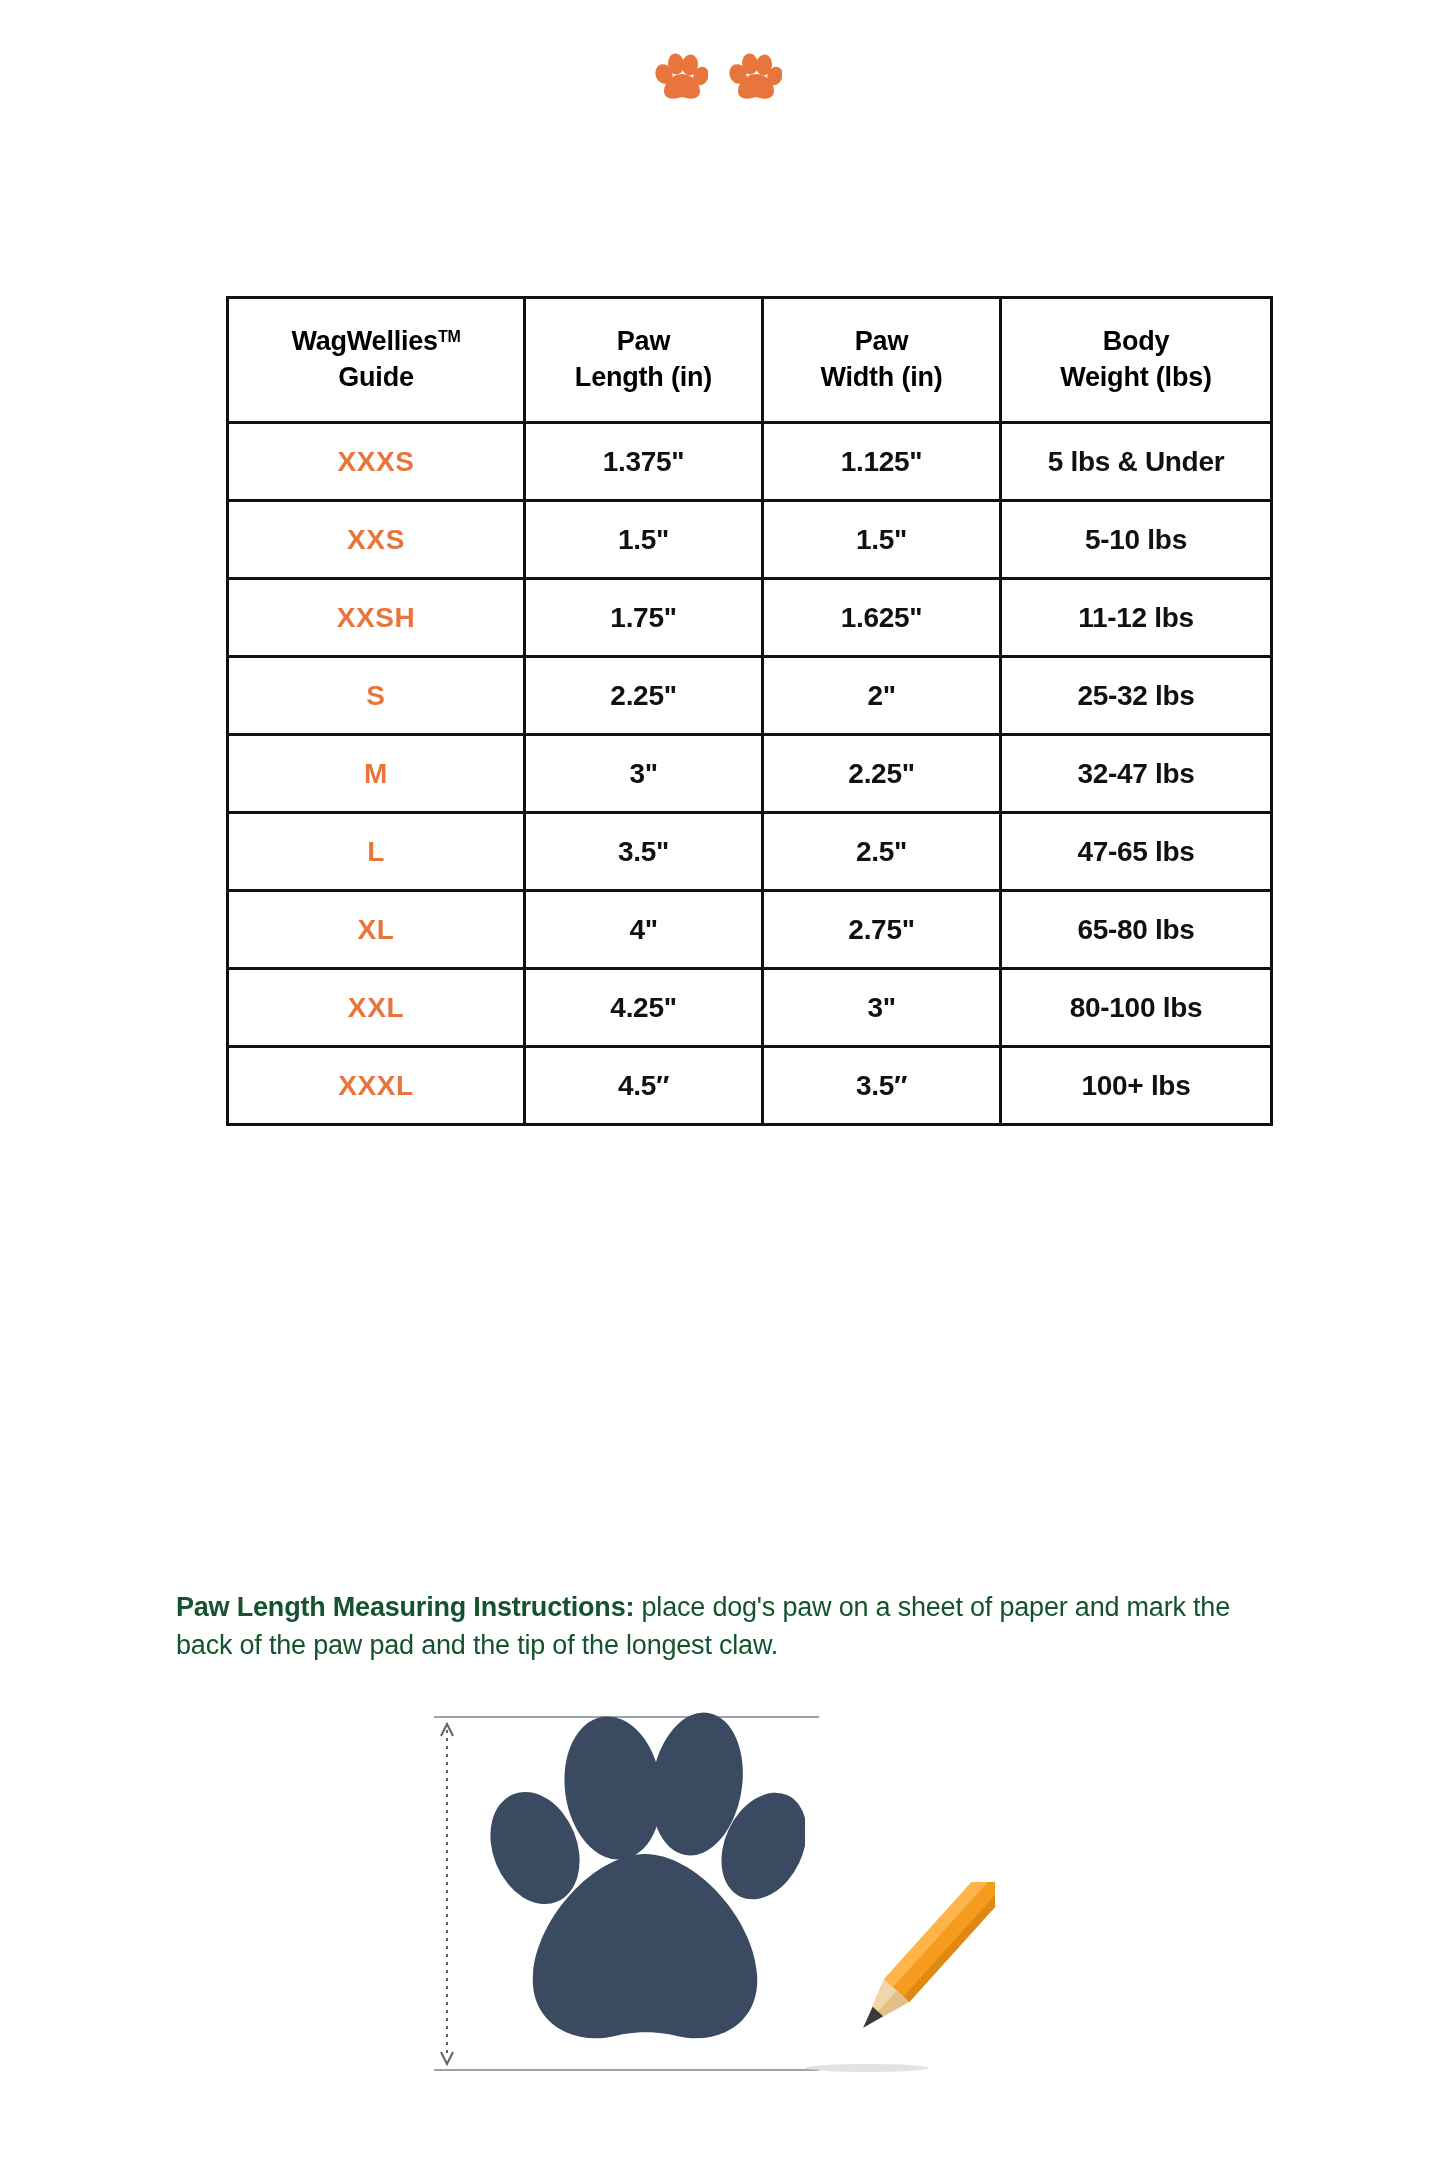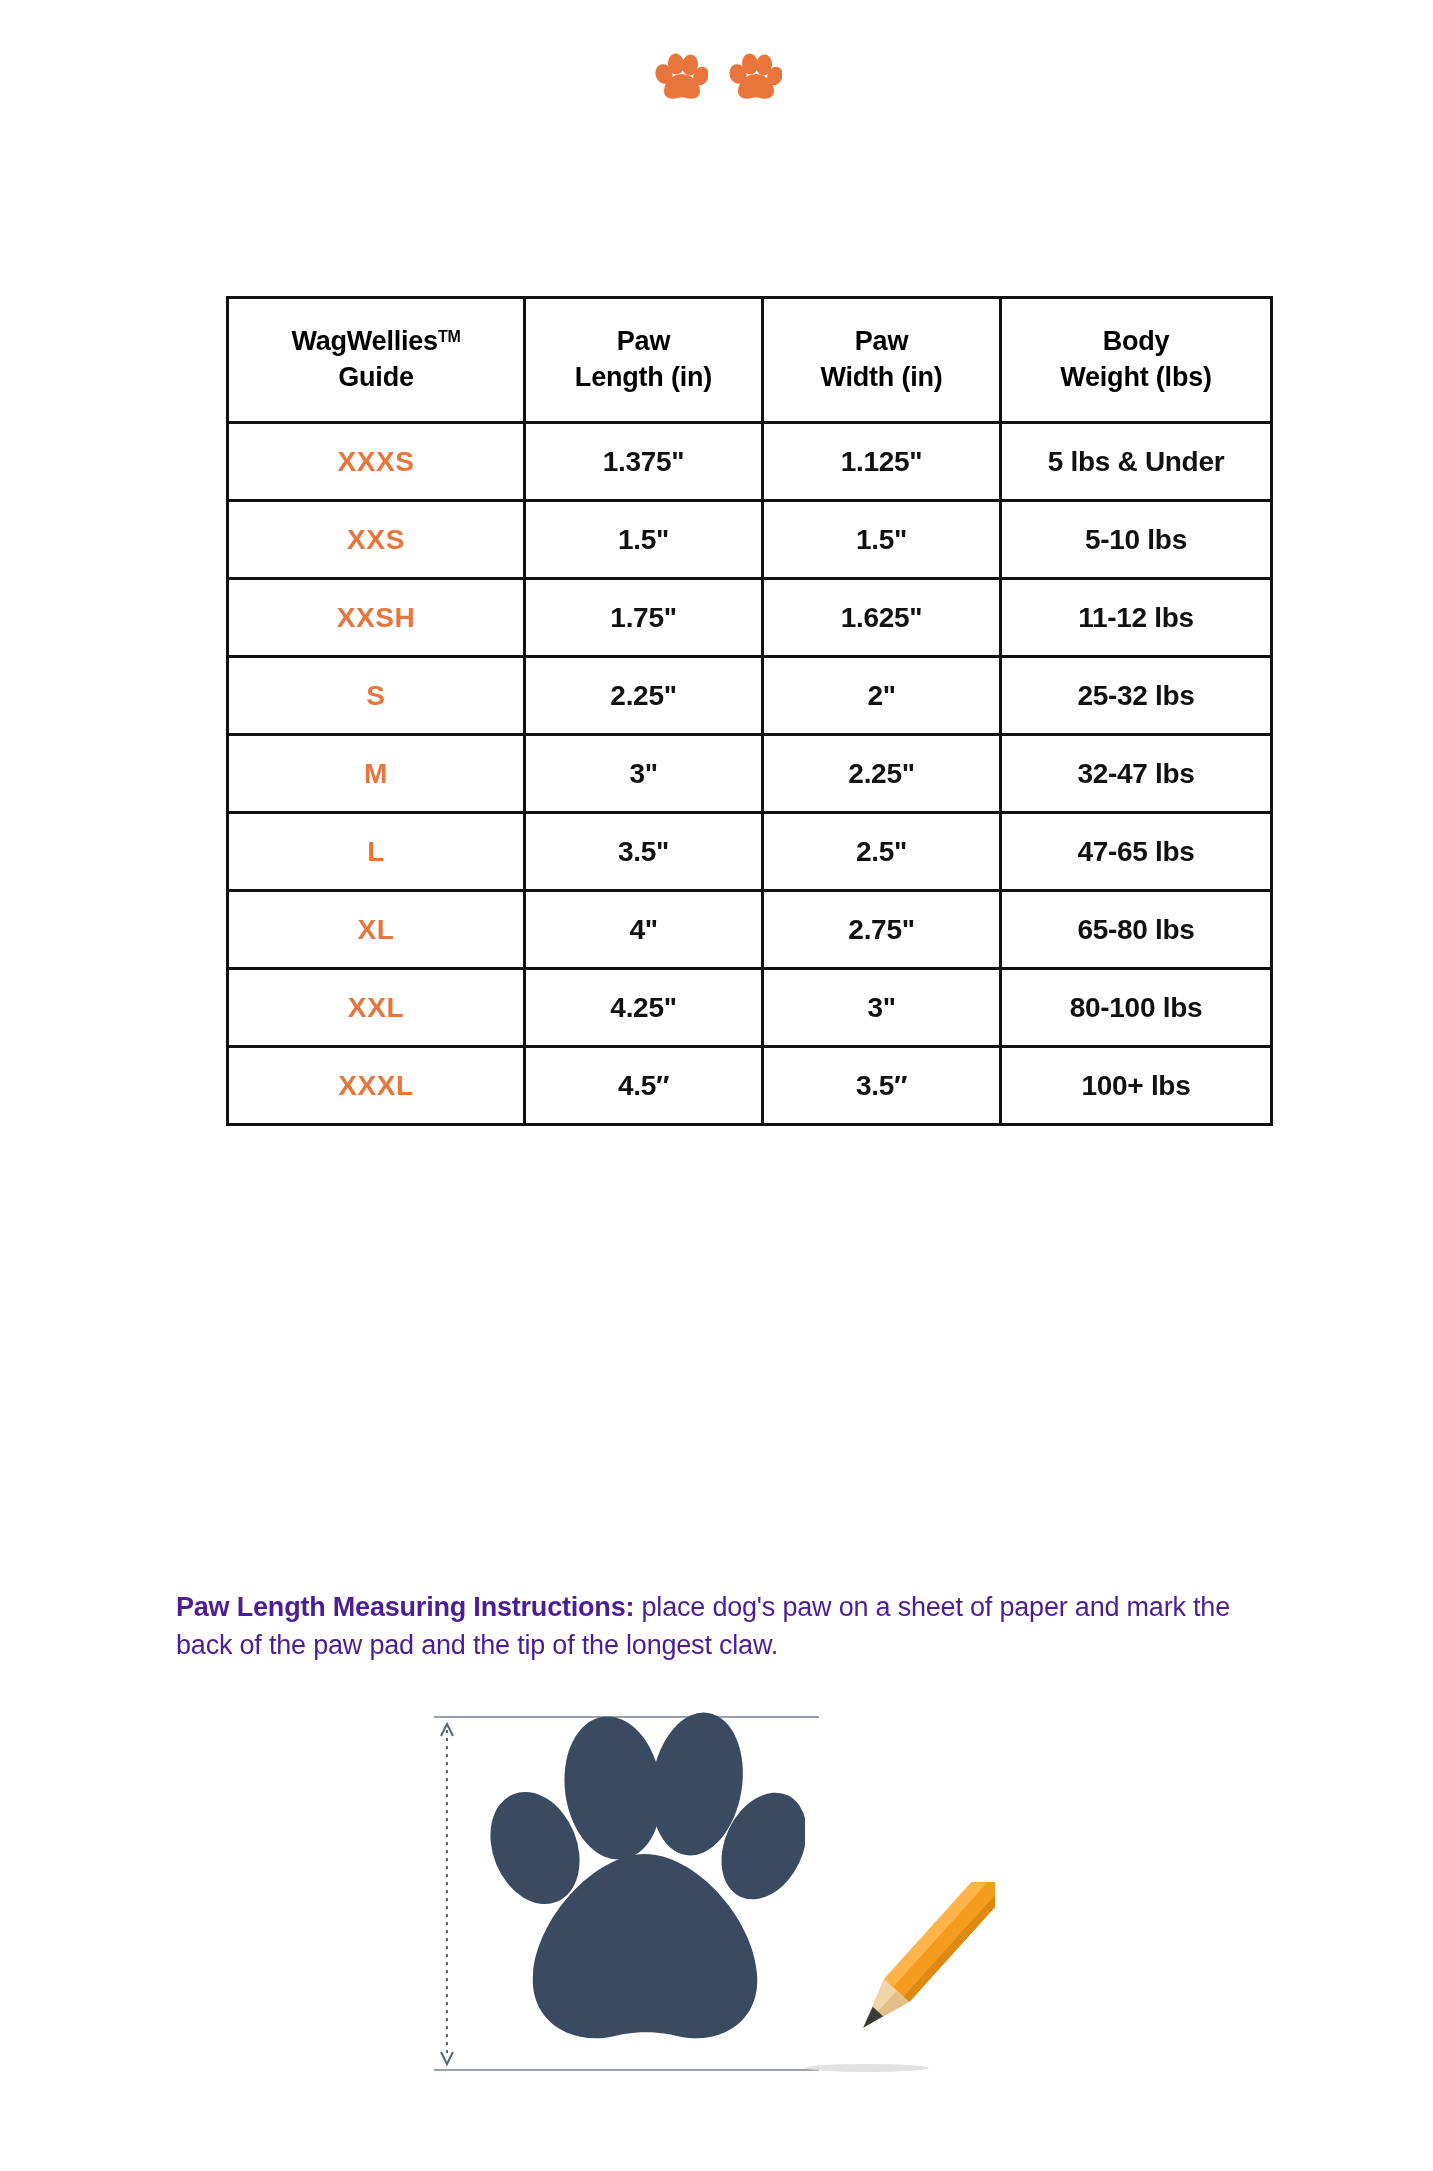--- a/index.html
+++ b/index.html
@@ -74,21 +74,21 @@
     font-size:28px;
     font-weight:700;
     letter-spacing:0.6px;
   }
 
   
   .instructions{
     position:absolute;left:176px;top:1562px;width:1090px;
     font-size:27px;
     line-height:1.40;
-    color:#4c1d95;
+    color:#14532d;
     letter-spacing:-0.2px;
   }
   .instructions b{font-weight:700;}
 
   
   .illustration{
     position:absolute;left:400px;top:1700px;width:640px;height:440px;
   }
   .guide-line{
     position:absolute;background:#9aa3ad;height:2px;

